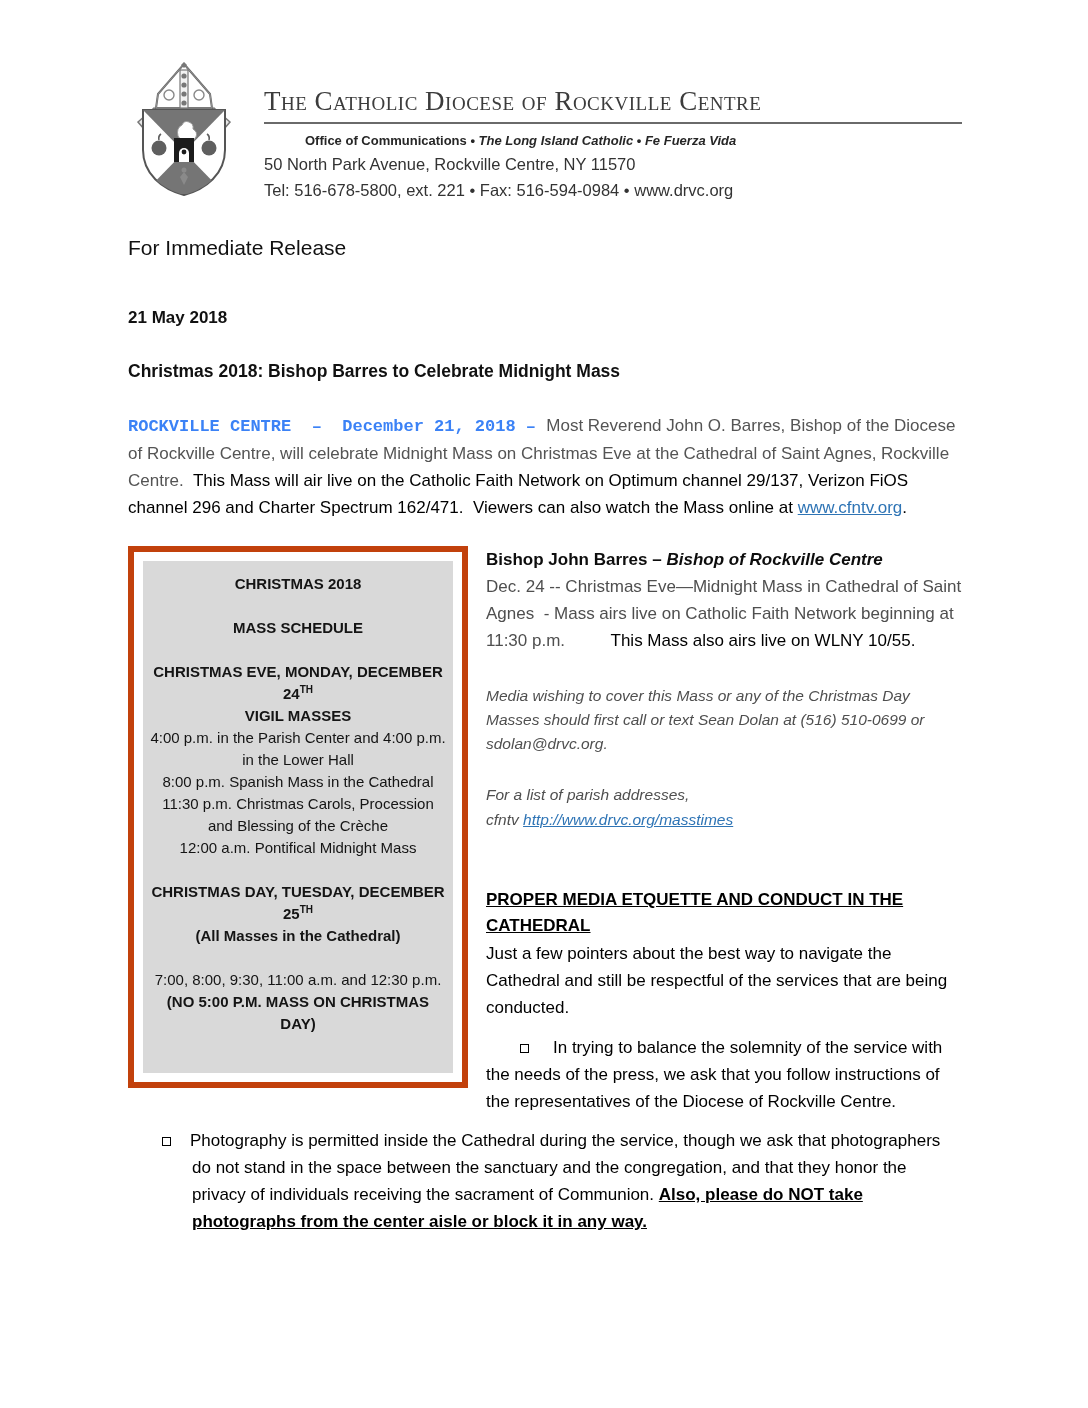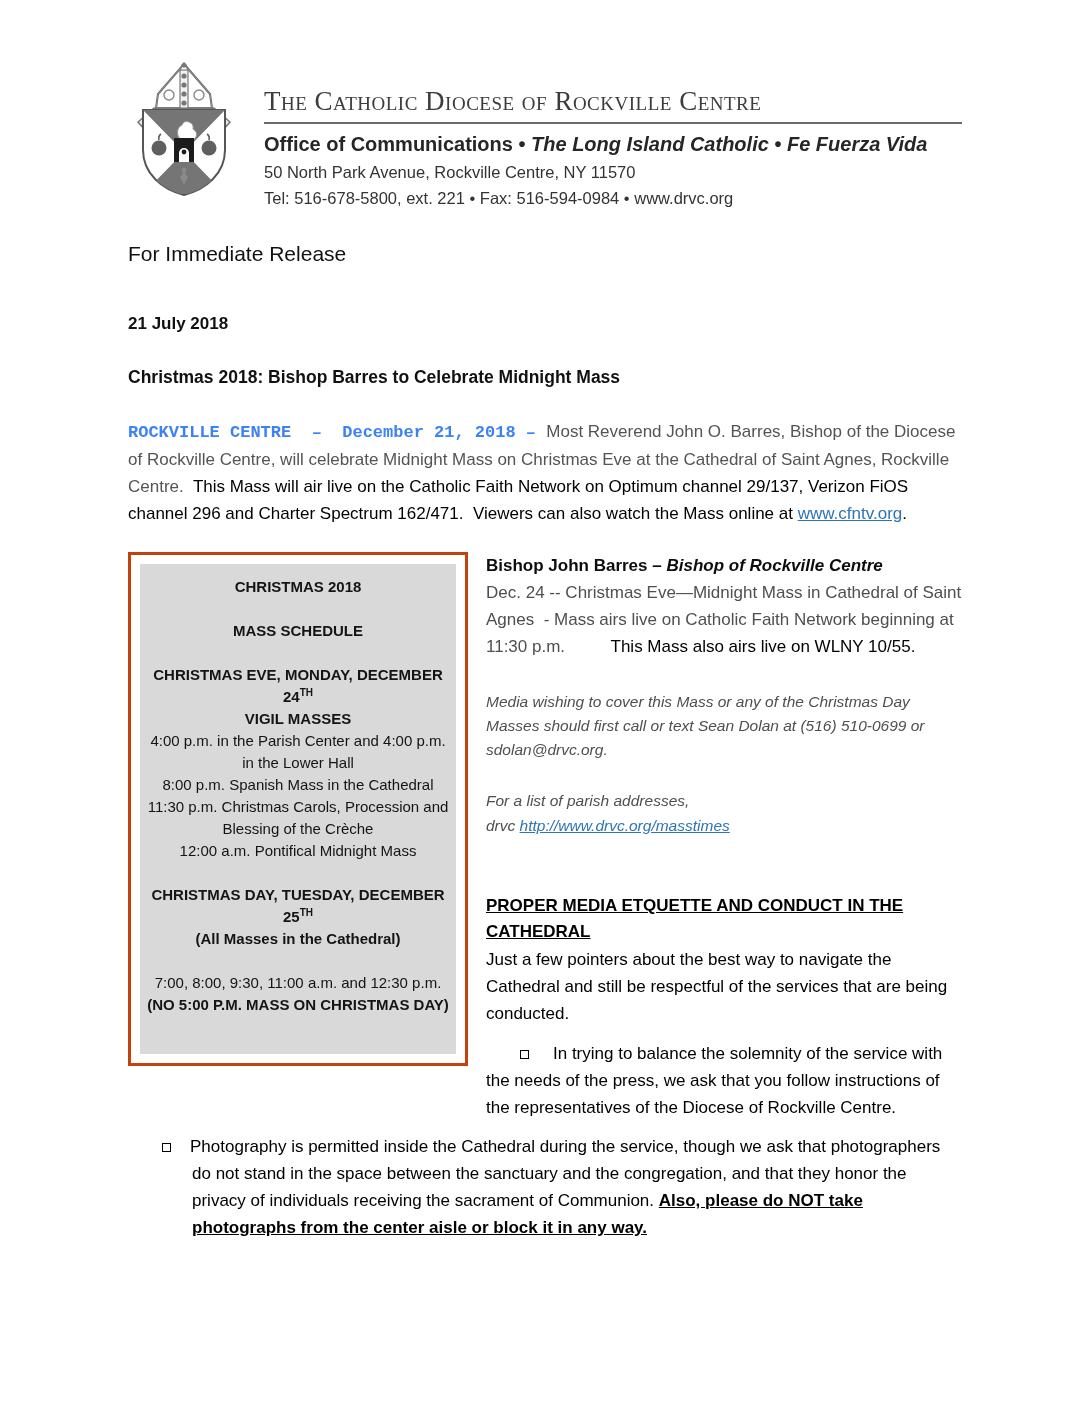--- a/index.html
+++ b/index.html
@@ -12,36 +12,36 @@
 
   
   .letterhead { display: flex; gap: 24px; }
   .logo-wrap { width: 112px; flex: 0 0 112px; }
   .lh-text { flex: 1; padding-top: 24px; }
   .org-name {
     font-family: "Liberation Serif", serif; font-variant: small-caps;
     font-size: 27px; letter-spacing: 0.5px; color: #3c3c3c; font-weight: 500;
   }
   .lh-rule { border: none; border-top: 2px solid #6a6a6a; margin: 5px 0 9px 0; }
-  .office-line { font-size: 20px; font-weight: bold; color: #262626; }
+  .office-line { font-size: 13px; font-weight: bold; color: #262626; margin-left: 41px; }
   .office-line i { font-style: italic; }
   .addr-line, .contact-line { font-size: 16.5px; color: #333; margin-top: 7px; }
 
   
   .fir { font-size: 21px; color: #111; margin-top: 34px; }
   .rel-date { font-size: 17px; font-weight: bold; color: #111; margin-top: 48px; }
   .headline { font-size: 17.5px; font-weight: bold; color: #111; margin-top: 33px; }
   .lead { font-size: 17px; line-height: 27px; margin-top: 30px; color: #000; white-space: pre-wrap; }
   .lead .b { font-weight: bold; color: #3b82f6; font-family: Liberation Mono, monospace; }
   .gray-t { color: #545454; }
   a.doc-link { color: #2E74B5; text-decoration: underline; cursor: pointer; }
 
   
   .columns { display: flex; gap: 18px; margin-top: 25px; align-items: flex-start; }
-  .schedule-box { flex: 0 0 340px; width: 340px; border: 3px solid #c2410c; background: #fff; padding: 9px; }
+  .schedule-box { flex: 0 0 340px; width: 340px; border: 6px solid #c2410c; background: #fff; padding: 9px; }
   .schedule-inner {
     background: #D9D9D9; text-align: center; color: #141414;
     font-size: 15px; line-height: 22px; padding: 12px 5px 38px 5px;
   }
   .sb-b { font-weight: bold; }
   .sb-gap { margin-top: 22px; }
   .schedule-inner sup { font-size: 10px; vertical-align: super; line-height: 0; }
 
   .right-col { flex: 1; font-size: 17px; line-height: 27px; color: #4f4f4f; }
   .bishop-line { color: #0d0d0d; font-weight: bold; }
@@ -117,21 +117,21 @@
     <div class="lh-text">
       <div class="org-name">The Catholic Diocese of Rockville Centre</div>
       <hr class="lh-rule">
       <div class="office-line"><span>Office of Communications</span><span> • </span><i>The Long Island Catholic</i><span> • </span><i>Fe Fuerza Vida</i></div>
       <div class="addr-line">50 North Park Avenue, Rockville Centre, NY 11570</div>
       <div class="contact-line">Tel: 516-678-5800, ext. 221 • Fax: 516-594-0984 • www.drvc.org</div>
     </div>
   </header>
 
   <div class="fir">For Immediate Release</div>
-  <div class="rel-date">21 July 2018</div>
+  <div class="rel-date">21 May 2018</div>
   <div class="headline">Christmas 2018: Bishop Barres to Celebrate Midnight Mass</div>
 
   <p class="lead"><span class="b">ROCKVILLE CENTRE  –  December 21, 2018 – </span><span class="gray-t">Most Reverend John O. Barres, Bishop of the Diocese of Rockville Centre, will celebrate Midnight Mass on Christmas Eve at the Cathedral of Saint Agnes, Rockville Centre.  </span><span>This Mass will air live on the Catholic Faith Network on Optimum channel 29/137, Verizon FiOS channel 296 and Charter Spectrum 162/471.  Viewers can also watch the Mass online at </span><a class="doc-link">www.cfntv.org</a><span>.</span></p>
 
   <div class="columns">
 
     <div class="schedule-box">
       <div class="schedule-inner">
         <div class="sb-b">CHRISTMAS 2018</div>
         <div class="sb-b sb-gap">MASS SCHEDULE</div>
@@ -149,21 +149,21 @@
     </div>
 
     <div class="right-col">
       <div class="bishop-line"><span>Bishop John Barres – </span><span class="it">Bishop of Rockville Centre</span></div>
       <div class="broadcast"><span>Dec. 24 -- Christmas Eve—Midnight Mass in Cathedral of Saint Agnes  - Mass airs live on Catholic Faith Network beginning at 11:30 p.m.  </span><span class="black-t">This Mass also airs live on WLNY 10/55.</span></div>
 
       <p class="media-note">Media wishing to cover this Mass or any of the Christmas Day Masses should first call or text Sean Dolan at (516) 510-0699 or sdolan@drvc.org.</p>
 
       <div class="parish-note">
         <div>For a list of parish addresses,</div>
-        <div><span>drvc </span><a class="doc-link">http://www.drvc.org/masstimes</a></div>
+        <div><span>cfntv </span><a class="doc-link">http://www.drvc.org/masstimes</a></div>
       </div>
 
       <div class="etq-head">PROPER MEDIA ETQUETTE AND CONDUCT IN THE CATHEDRAL</div>
       <div class="etq-intro">Just a few pointers about the best way to navigate the Cathedral and still be respectful of the services that are being conducted.</div>
 
       <div class="b1"><span class="sq-bullet"></span><span>In trying to balance the solemnity of the service with the needs of the press, we ask that you follow instructions of the representatives of the Diocese of Rockville Centre.</span></div>
     </div>
   </div>
 
   <div class="b2"><span class="sq-bullet"></span><span>Photography is permitted inside the Cathedral during the service, though we ask that photographers do not stand in the space between the sanctuary and the congregation, and that they honor the privacy of individuals receiving the sacrament of Communion. </span><span class="bold-ul">Also, please do NOT take photographs from the center aisle or block it in any way.</span></div>

